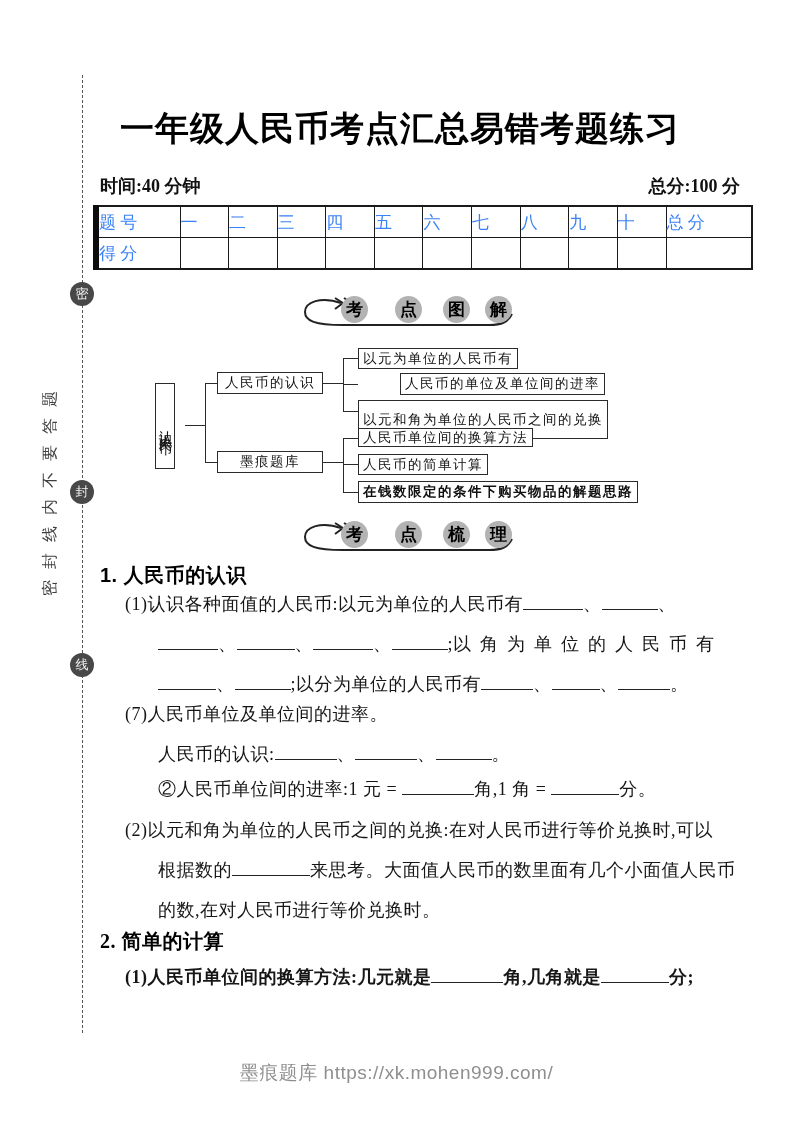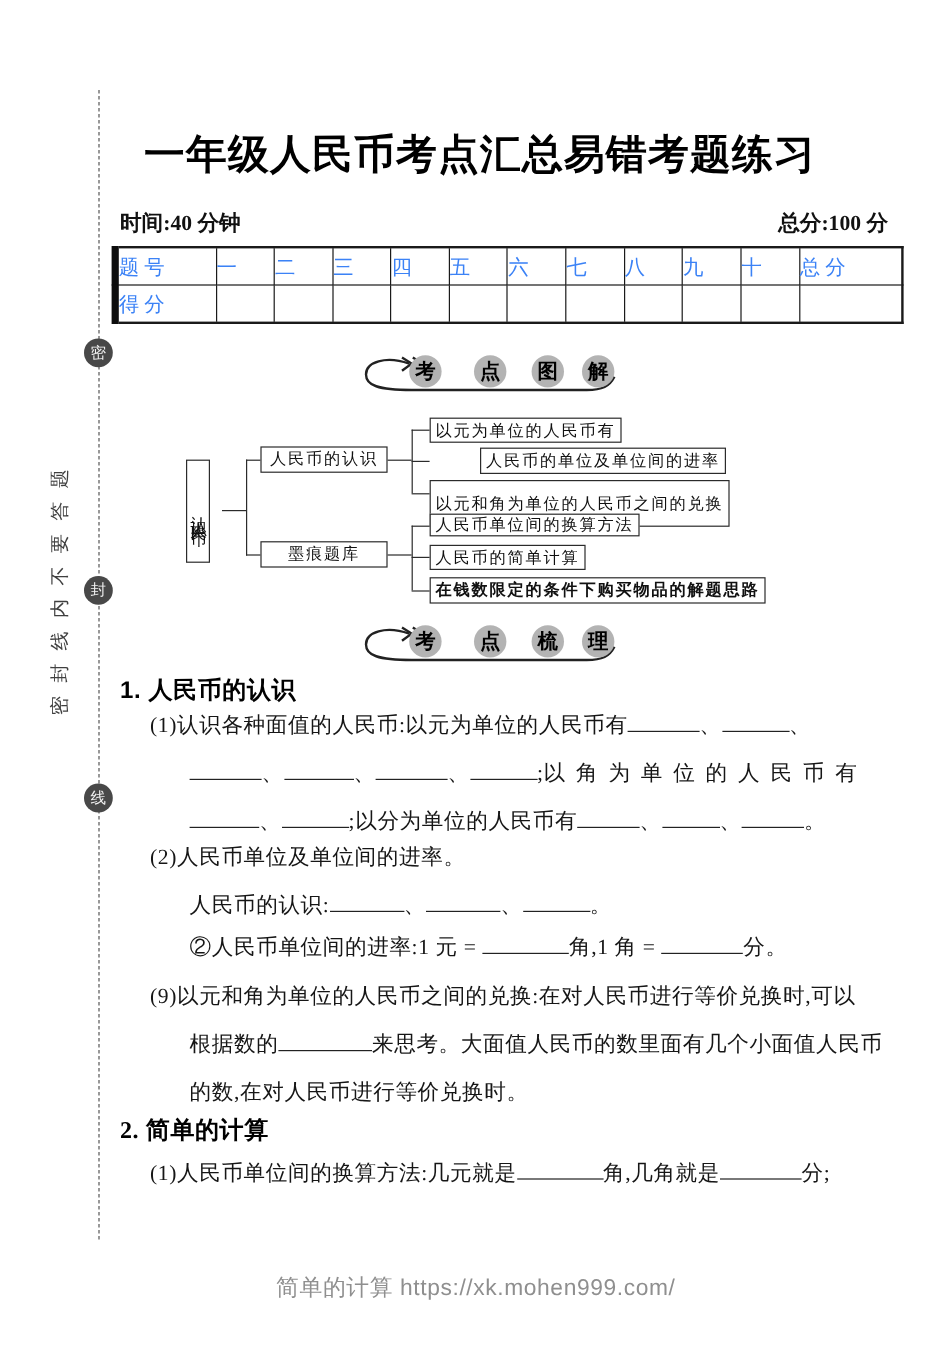--- a/index.html
+++ b/index.html
@@ -182,32 +182,32 @@
     <span class="bc bc4">理</span>
   </div>
 
   <h2 class="h-sec" style="top:562px;">1. 人民币的认识</h2>
   <div class="para hang" style="top:584px;">
       <div class="tline"><span>(1)认识各种面值的人民币:以元为单位的人民币有</span><span class="blank" style="width: 60px;"></span><span>、</span><span class="blank" style="width: 56px;"></span><span>、</span></div>
       <div class="tline"><span class="blank" style="width: 60px;"></span><span>、</span><span class="blank" style="width: 58px;"></span><span>、</span><span class="blank" style="width: 60px;"></span><span>、</span><span class="blank" style="width: 56px;"></span><span>;</span><span class="spread">以角为单位的人民币有</span></div>
       <div class="tline"><span class="blank" style="width: 58px;"></span><span>、</span><span class="blank" style="width: 56px;"></span><span>;以分为单位的人民币有</span><span class="blank" style="width: 52px;"></span><span>、</span><span class="blank" style="width: 48px;"></span><span>、</span><span class="blank" style="width: 52px;"></span><span>。</span></div>
     </div>
   <div class="para hang" style="top:694px;">
-      <div class="tline"><span>(2)人民币单位及单位间的进率。</span></div>
+      <div class="tline"><span>(7)人民币单位及单位间的进率。</span></div>
     </div>
   <div class="para flat" style="top:734px;">
       <div class="tline"><span>人民币的认识:</span><span class="blank" style="width: 62px;"></span><span>、</span><span class="blank" style="width: 62px;"></span><span>、</span><span class="blank" style="width: 56px;"></span><span>。</span></div>
     </div>
   <div class="para flat" style="top:769px;">
       <div class="tline"><span>②人民币单位间的进率:1 元 = </span><span class="blank" style="width: 72px;"></span><span>角,1 角 = </span><span class="blank" style="width: 68px;"></span><span>分。</span></div>
     </div>
   <div class="para hang" style="top:810px;">
-      <div class="tline"><span>(9)以元和角为单位的人民币之间的兑换:在对人民币进行等价兑换时,可以</span></div>
+      <div class="tline"><span>(2)以元和角为单位的人民币之间的兑换:在对人民币进行等价兑换时,可以</span></div>
       <div class="tline"><span>根据数的</span><span class="blank" style="width: 78px;"></span><span>来思考。大面值人民币的数里面有几个小面值人民币</span></div>
       <div class="tline"><span>的数,在对人民币进行等价兑换时。</span></div>
     </div>
   <h2 class="h-sec" style="top:928px;font-family:Liberation Serif, serif;">2. 简单的计算</h2>
-  <div class="para hang" style="top:957px;">
+  <div class="para hang" style="top:957px;font-weight:bold;">
       <div class="tline"><span>(1)人民币单位间的换算方法:几元就是</span><span class="blank" style="width: 72px;"></span><span>角,几角就是</span><span class="blank" style="width: 68px;"></span><span>分;</span></div>
     </div>
 
-  <div class="footer">简单的计算 https://xk.mohen999.com/</div>
+  <div class="footer">墨痕题库 https://xk.mohen999.com/</div>
 </div>
 
 </body></html>

